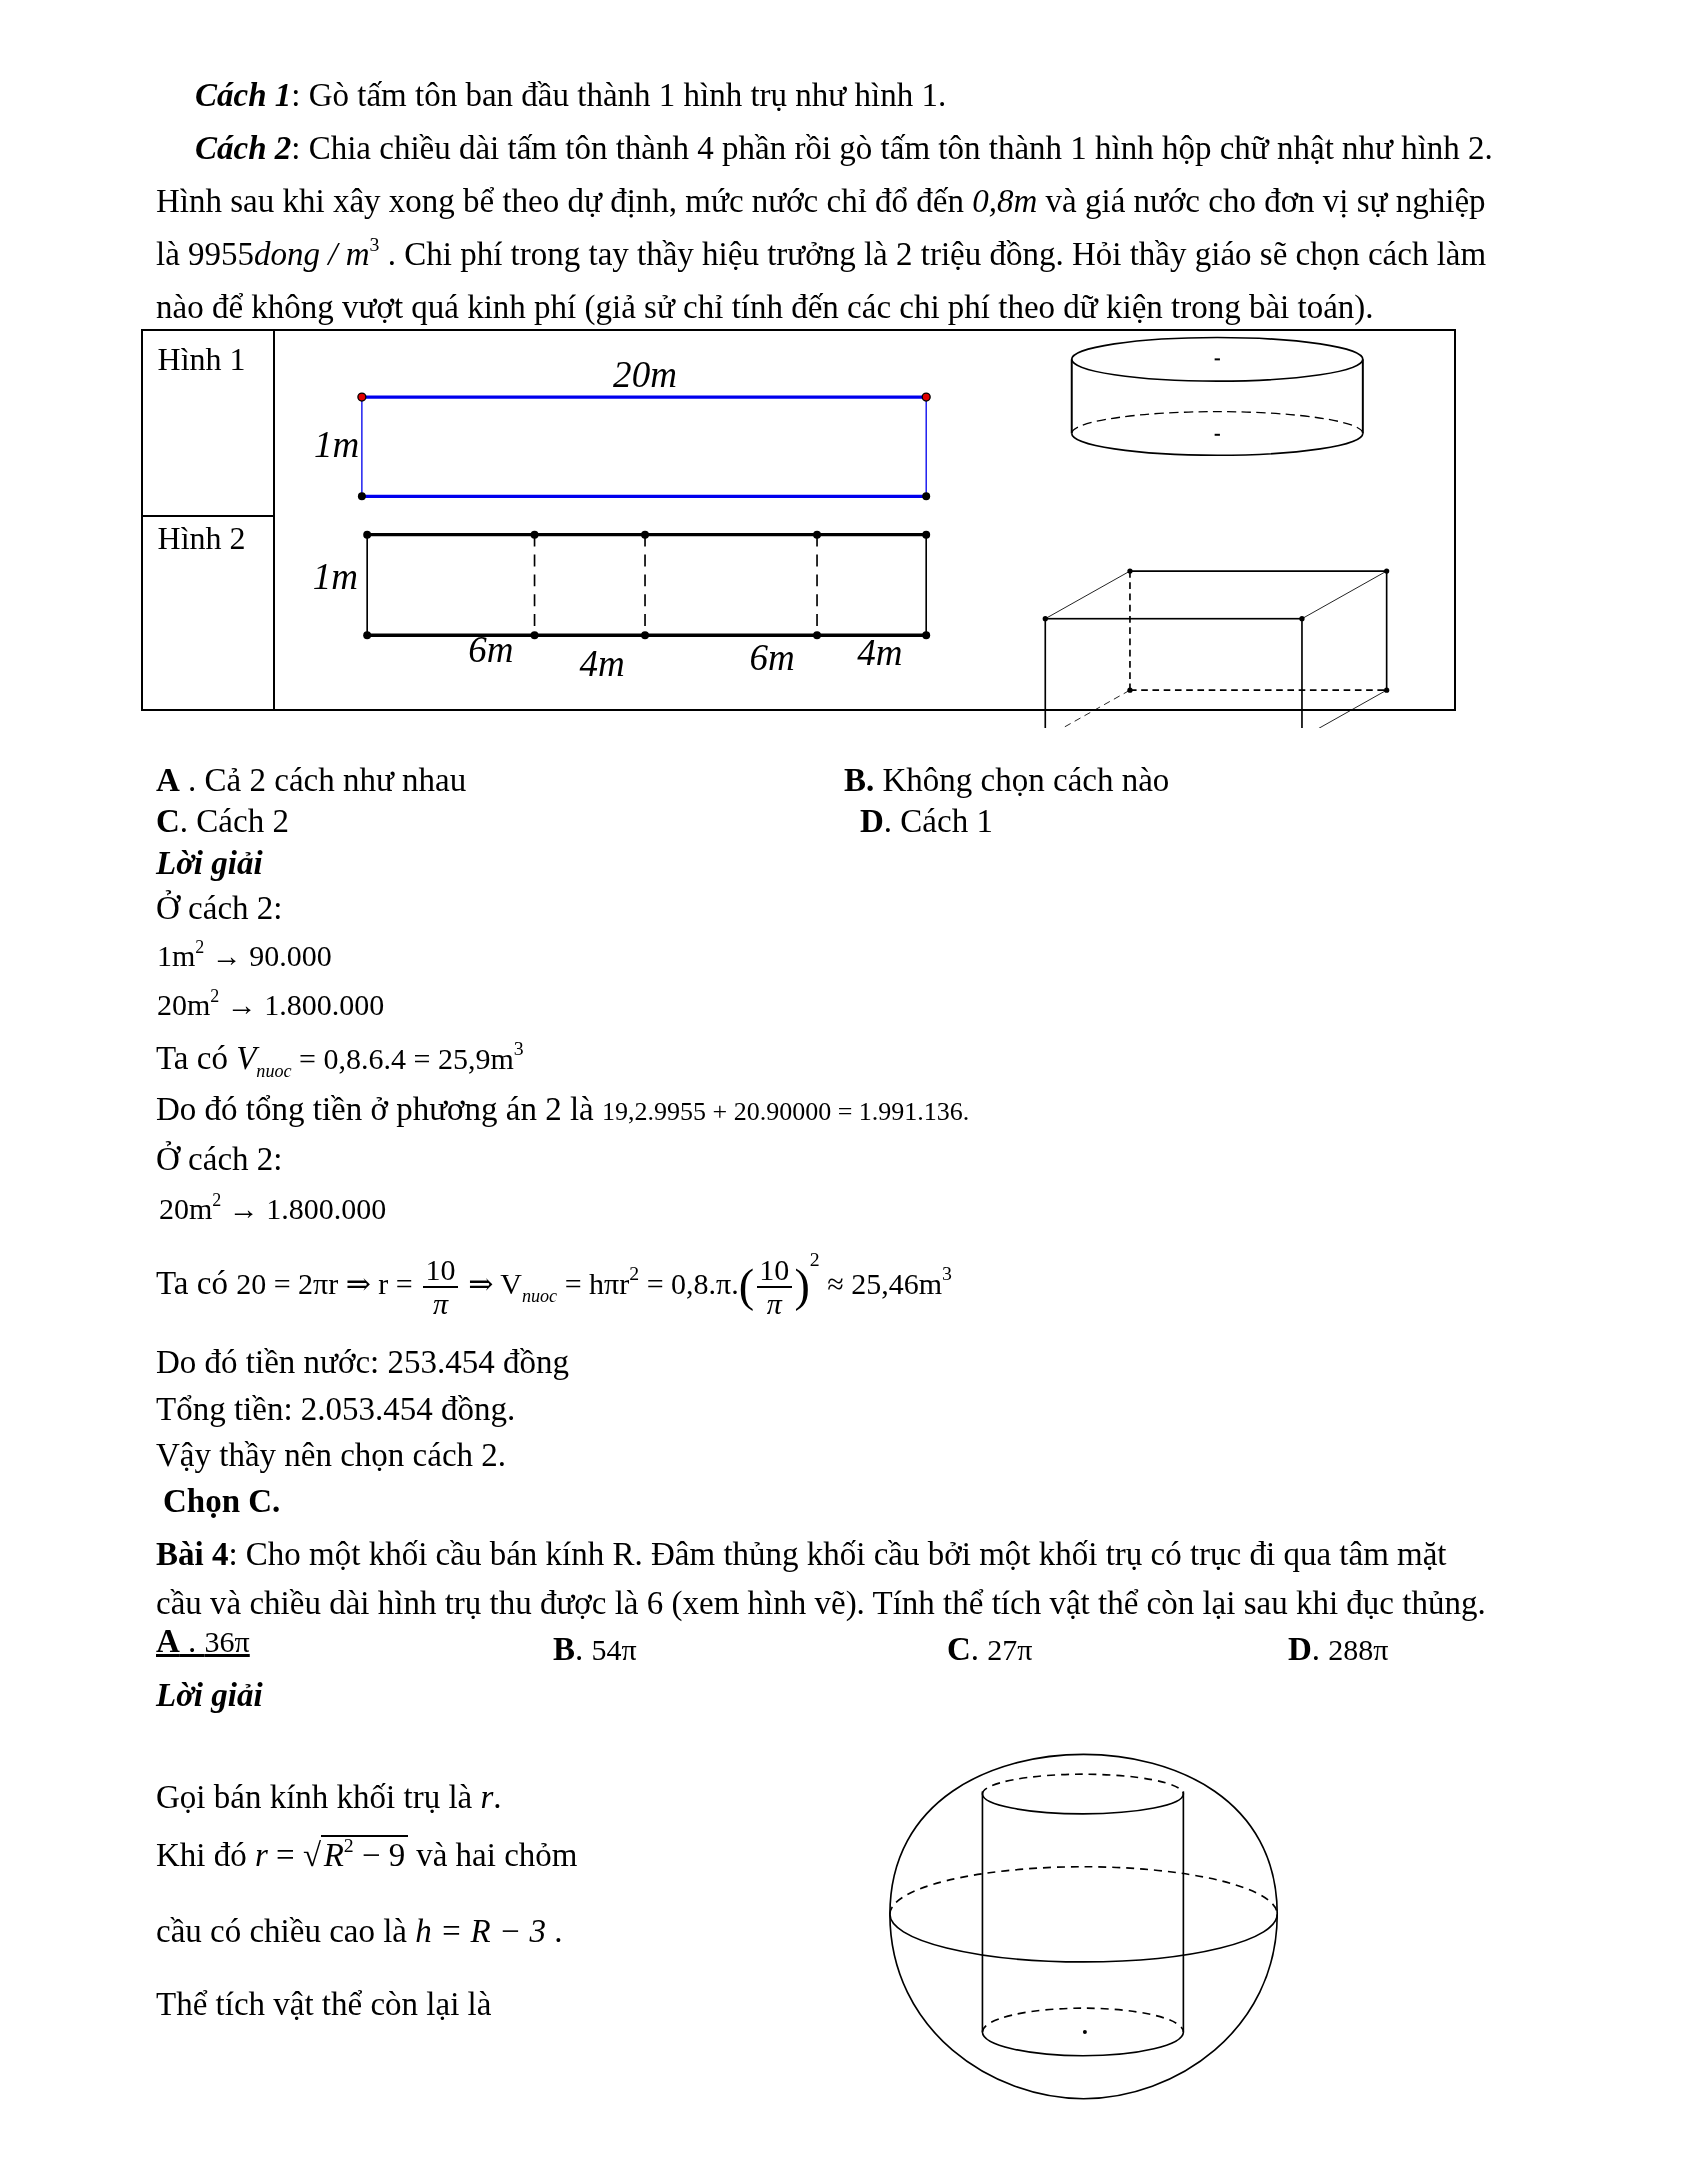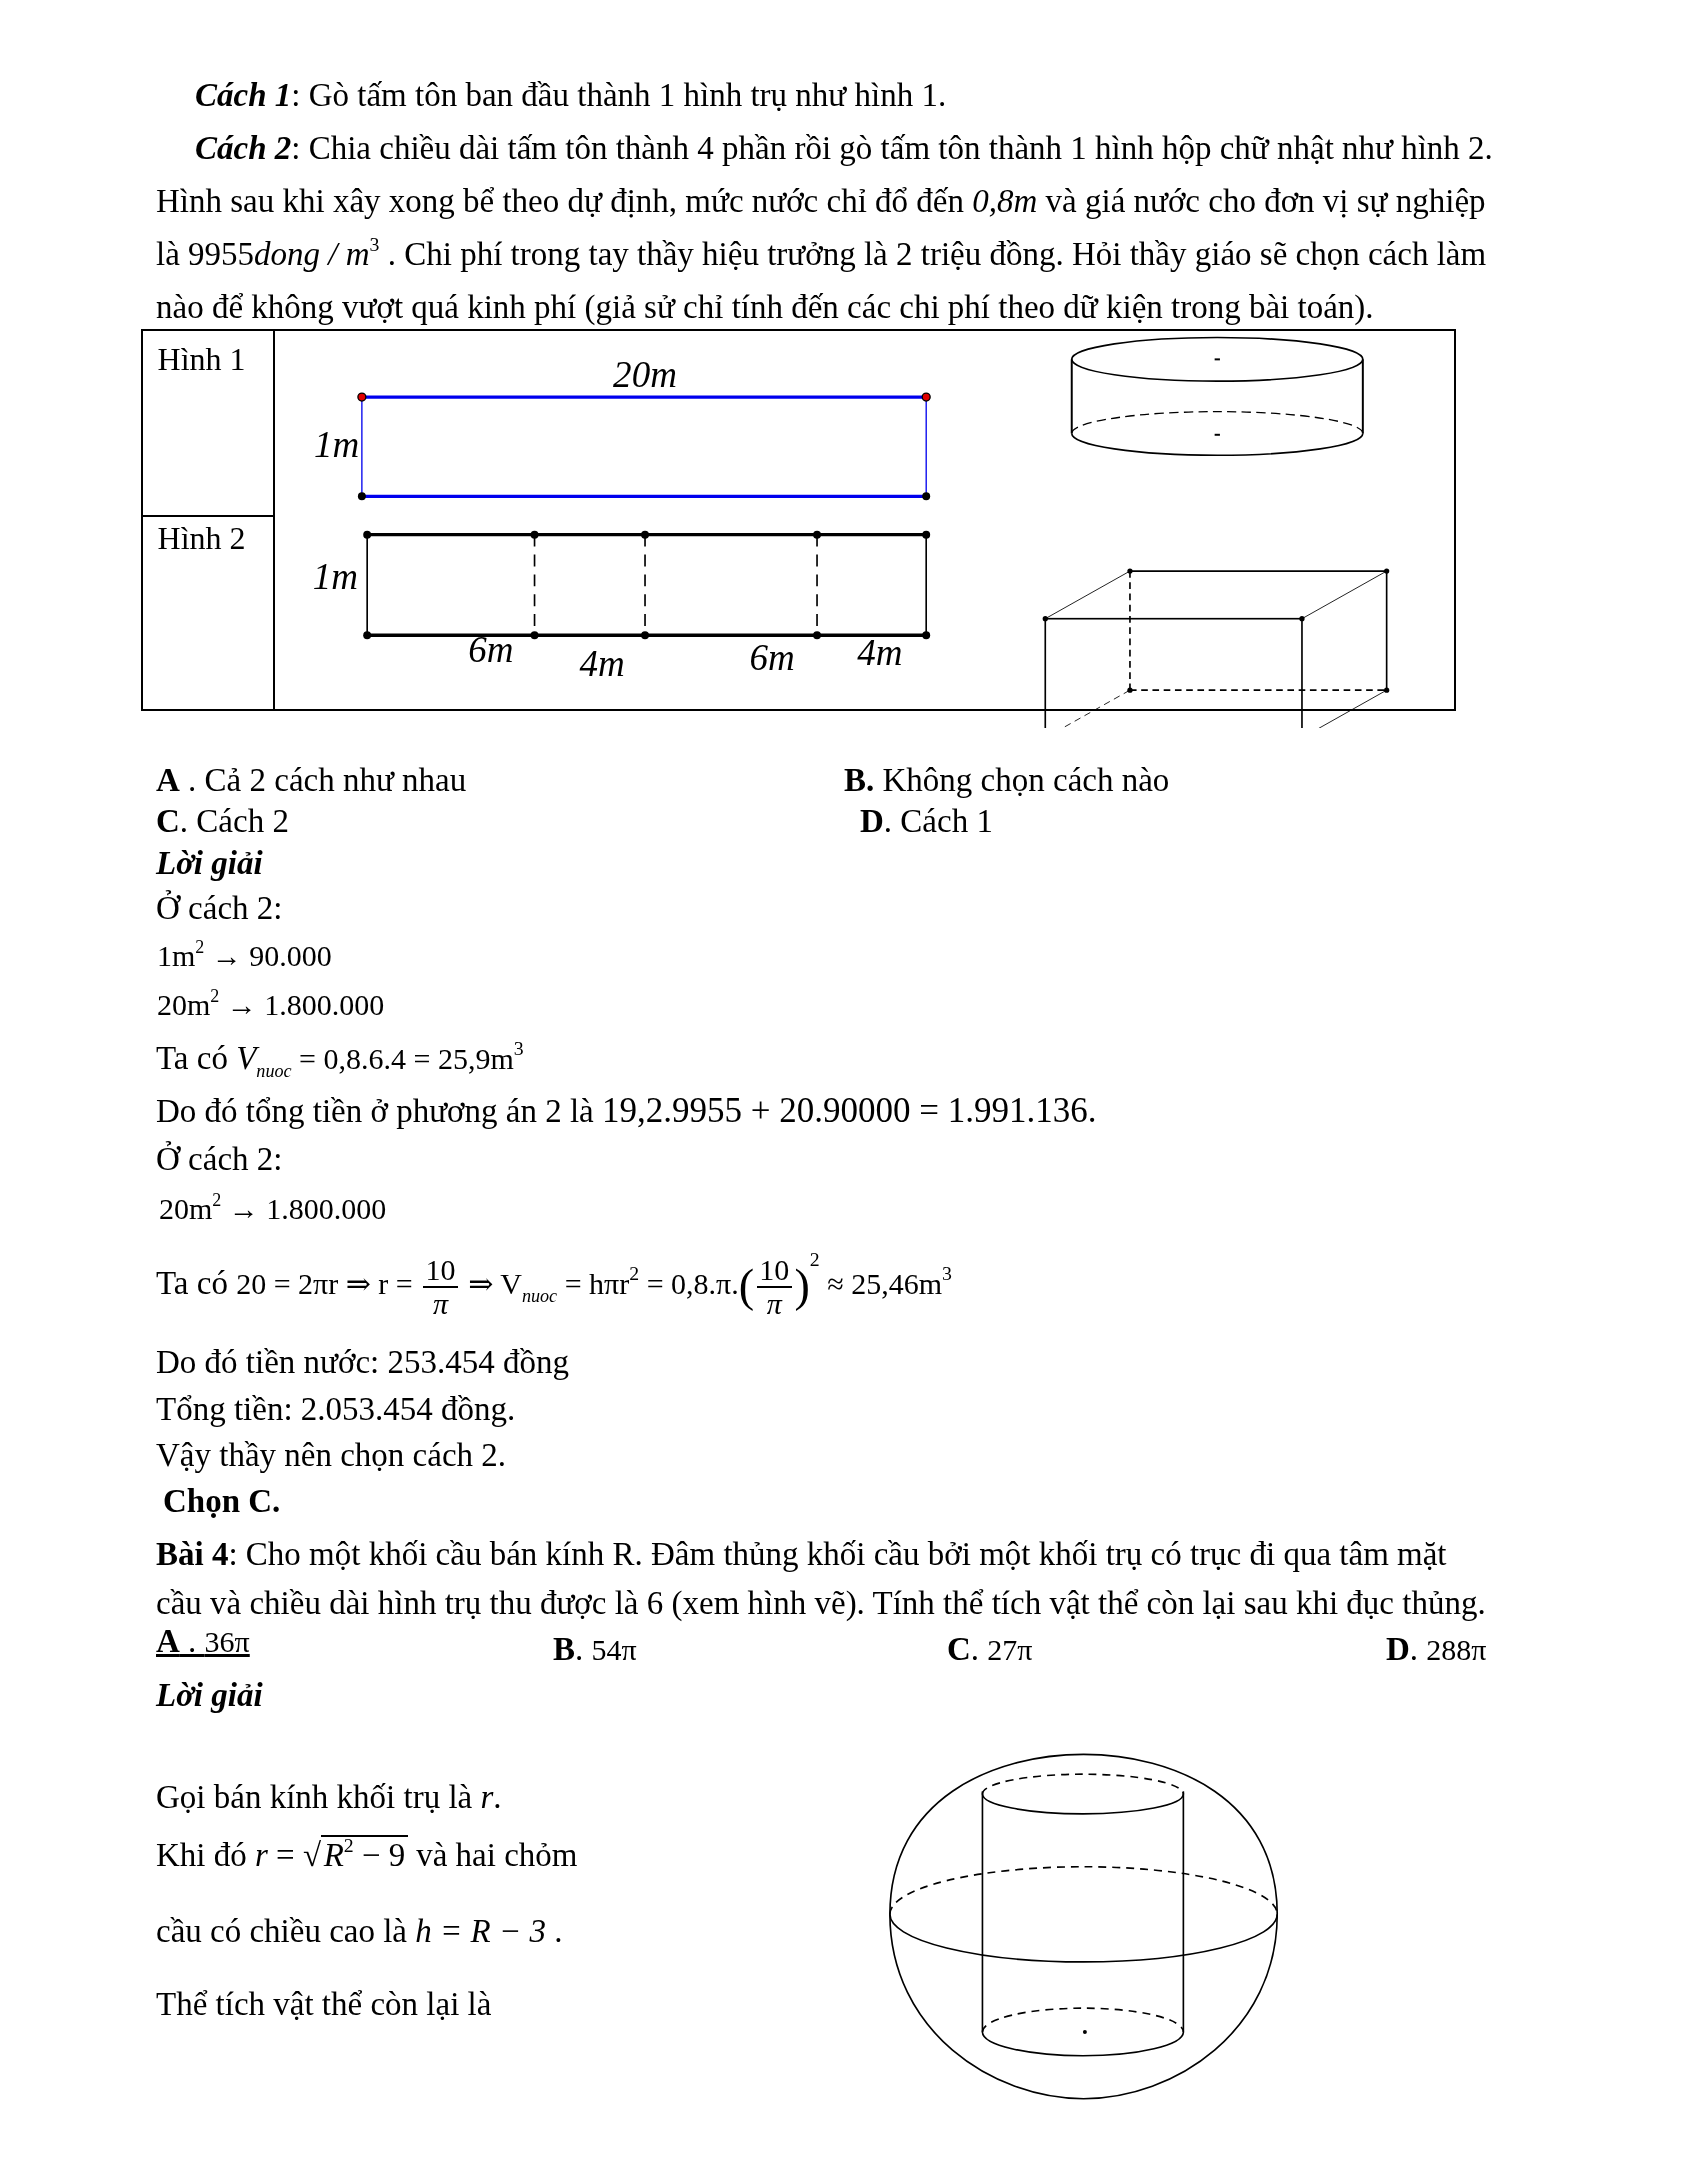--- a/index.html
+++ b/index.html
@@ -142,21 +142,21 @@
 <div class="ln" style="left:157px; top:941px; font-size:30px;">
   <span>1m</span><sup>2</sup><span> → 90.000</span>
 </div>
 <div class="ln" style="left:157px; top:990px; font-size:30px;">
   <span>20m</span><sup>2</sup><span> → 1.800.000</span>
 </div>
 <div class="ln" style="left:156px; top:1042px;">
   <span>Ta có </span><span class="it">V</span><sub>nuoc</sub><span style="font-size:30px"> = 0,8.6.4 = 25,9m</span><sup>3</sup>
 </div>
 <div class="ln" style="left:156px; top:1093px;">
-  <span>Do đó tổng tiền ở phương án 2 là </span><span style="font-size:35px">19,2.9955 + 20.90000 = 1.991.136.</span>
+  <span>Do đó tổng tiền ở phương án 2 là </span><span style="font-size:26px">19,2.9955 + 20.90000 = 1.991.136.</span>
 </div>
 <div class="ln" style="left:156px; top:1143px;">Ở cách 2:</div>
 <div class="ln" style="left:159px; top:1194px; font-size:30px;">
   <span>20m</span><sup>2</sup><span> → 1.800.000</span>
 </div>
 <div class="ln" style="left:156px; top:1254px;">
   <span>Ta có </span><span style="font-size:30px">20 = 2πr ⇒ r = </span><span class="frac" style="font-size:30px"><span class="num">10</span><span class="it">π</span></span><span style="font-size:30px"> ⇒ V</span><sub>nuoc</sub><span style="font-size:30px"> = hπr</span><sup>2</sup><span style="font-size:30px"> = 0,8.π.</span><span class="paren">(</span><span class="frac" style="font-size:30px"><span class="num">10</span><span class="it">π</span></span><span class="paren">)</span><sup style="vertical-align:1.4em">2</sup><span style="font-size:30px"> ≈ 25,46m</span><sup>3</sup>
 </div>
 <div class="ln" style="left:156px; top:1346px;">Do đó tiền nước: 253.454 đồng</div>
 <div class="ln" style="left:156px; top:1393px;">Tổng tiền: 2.053.454 đồng.</div>
@@ -170,21 +170,21 @@
 
 <div class="ln" style="left:156px; top:1625px;text-decoration:underline;">
   <span class="b">A</span><span> . </span><span style="font-size:30px">36π</span>
 </div>
 <div class="ln" style="left:553px; top:1633px;">
   <span class="b">B</span><span>. </span><span style="font-size:30px">54π</span>
 </div>
 <div class="ln" style="left:947px; top:1633px;">
   <span class="b">C</span><span>. </span><span style="font-size:30px">27π</span>
 </div>
-<div class="ln" style="left:1386px; top:1633px;">
+<div class="ln" style="left:1288px; top:1633px;">
   <span class="b">D</span><span>. </span><span style="font-size:30px">288π</span>
 </div>
 <div class="ln b it" style="left:156px; top:1679px;">Lời giải</div>
 
 <div class="ln" style="left:156px; top:1781px;">
   <span>Gọi bán kính khối trụ là </span><span class="it">r</span><span>.</span>
 </div>
 <div class="ln" style="left:156px; top:1839px;">
   <span>Khi đó </span><span class="it">r</span><span> = √</span><span class="sqrt"><span class="it">R</span><sup>2</sup><span> − 9</span></span><span> và hai chỏm</span>
 </div>

